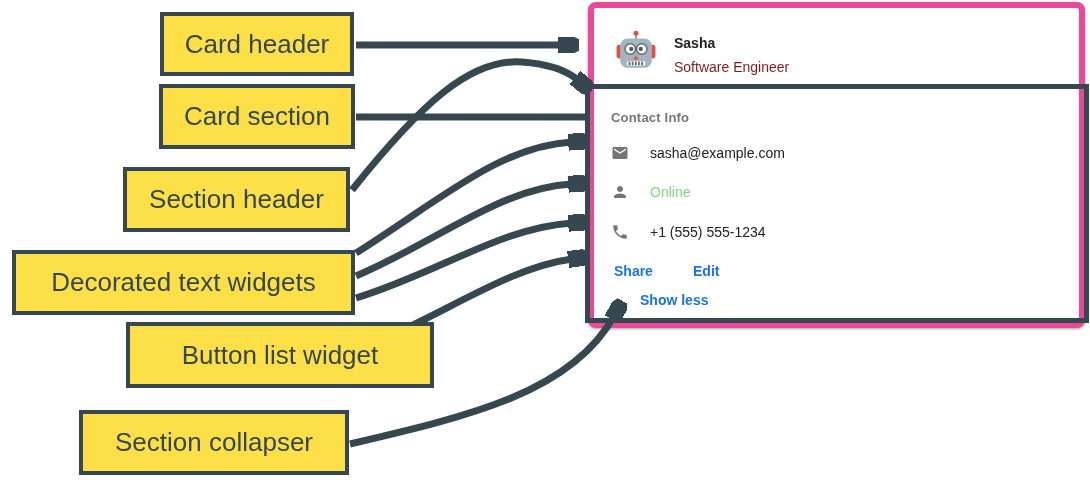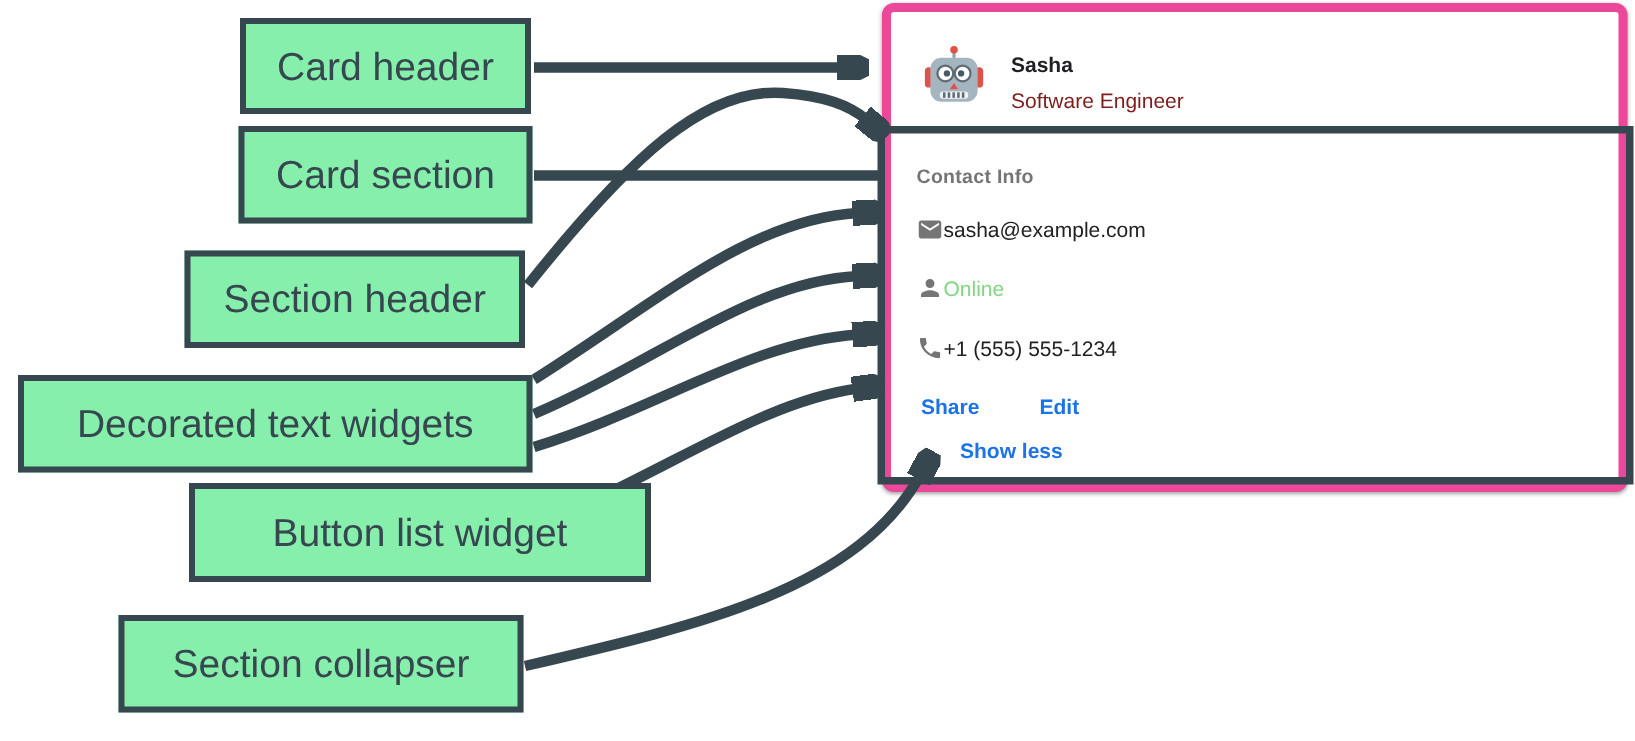--- a/index.html
+++ b/index.html
@@ -8,21 +8,21 @@
     width:1090px;height:494px;
     background:#ffffff;
     font-family:"Liberation Sans","DejaVu Sans",sans-serif;
     overflow:hidden;
   }
   
   .label-box{
     position:absolute;
     box-sizing:border-box;
     border:4px solid #37474f;
-    background:#86efac;
+    background:#fde047;
     color:#37474f;
     font-size:26px;
     display:flex;align-items:center;justify-content:center;
     z-index:4;
     white-space:nowrap;
   }
   #lbl-card-header     {left:160px; top:12px;  width:194px; height:64px;}
   #lbl-card-section    {left:159px; top:84px;  width:196px; height:65px;}
   #lbl-section-header  {left:123px; top:167px; width:227px; height:65px;}
   #lbl-decorated-text  {left:12px;  top:250px; width:343px; height:65px;}
@@ -62,21 +62,21 @@
   .hdr-subtitle{
     position:absolute;left:80px;top:51px;
     font-size:14px;font-weight:400;color:#7f1d1d;
   }
   .section-header-text{
     position:absolute;left:17px;top:102px;
     font-size:13px;font-weight:600;color:#757575;letter-spacing:.2px;
   }
   .row{
     position:absolute;left:17px;height:20px;
-    display:flex;align-items:center;
+    display:flex;align-items:center;gap:21px;
   }
   .row .ricon{width:18px;height:18px;flex:0 0 18px;display:block;}
   .row .rtext{font-size:14px;}
   #row-email {top:135px;} #row-email  .rtext{color:#212121;}
   #row-status{top:174px;} #row-status .rtext{color:#80d783;}
   #row-phone {top:214px;} #row-phone  .rtext{color:#212121;}
   .btn{
     position:absolute;top:255px;
     font-size:14px;font-weight:600;color:#1a73e8;cursor:pointer;
   }

